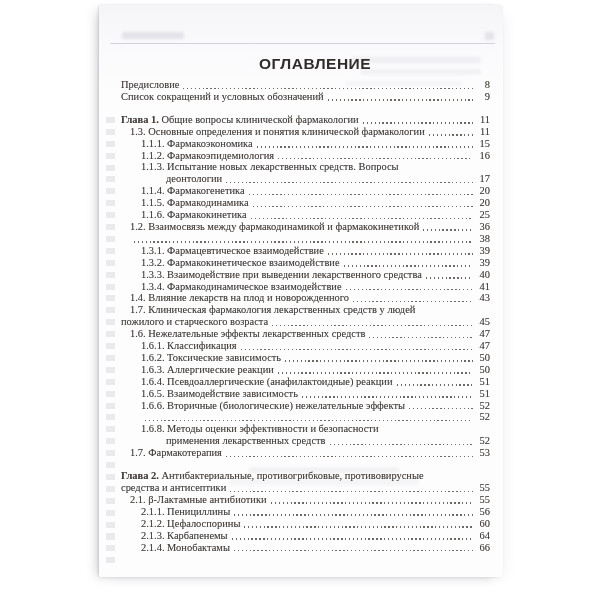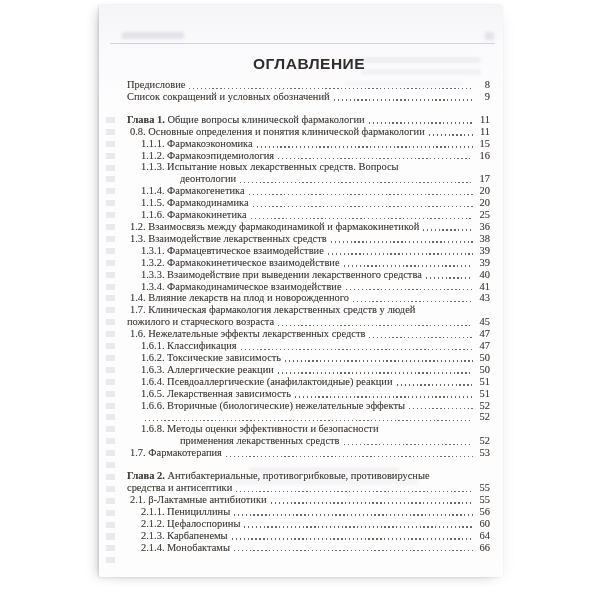--- a/index.html
+++ b/index.html
@@ -30,39 +30,39 @@
   .st-b2{left:130px;top:474px;width:190px;height:6px;opacity:.38;}
   .st-margin{
     position:absolute;left:7px;top:112px;width:9px;height:450px;
     background:repeating-linear-gradient(to bottom,
       rgba(140,142,158,.17) 0px, rgba(140,142,158,.17) 6px,
       transparent 6px, transparent 11.9px);
     filter:blur(.7px);
   }
   
   .title{
-    position:absolute;top:50px;left:8px;width:100%;margin:0;
+    position:absolute;top:50px;left:14px;width:100%;margin:0;
     text-align:center;
     font-family:"Liberation Sans", sans-serif;
     font-weight:700;font-size:15.5px;letter-spacing:.5px;
     color:#302d2b;
   }
   
   .toc{
     position:absolute;left:22px;top:74px;width:369px;
     font-size:10.45px;line-height:11.9px;color:#443f3b;
     text-shadow:0 0 .4px rgba(68,63,59,.45);
   }
   .toc-entry{margin:0;}
   .toc-entry.gap{margin-top:11px;font-family:Liberation Serif, serif;}
   .toc-line{display:flex;align-items:baseline;white-space:nowrap;}
-  .i0{margin-left:6px;}
+  .i0{margin-left:0;}
   .i9{margin-left:9px;}
   .i20{margin-left:20px;}
-  .i45{margin-left:59px;}
+  .i45{margin-left:45px;}
   .bold{font-weight:700;}
   .txt{flex:0 1 auto;}
   .leader{
     flex:1 1 8px;min-width:6px;height:1.4px;
     margin:0 3px 0 4px;align-self:flex-end;margin-bottom:2px;
     background:repeating-linear-gradient(90deg,
       #6e6862 0px,#6e6862 1.3px, transparent 1.3px, transparent 3.9px);
   }
   .pg{flex:0 0 auto;min-width:14px;text-align:right;}
 </style>
@@ -101,21 +101,21 @@
       <div class="toc-entry gap">
         <div class="toc-line i0">
           <span class="bold">Глава 1.&nbsp;</span>
           <span class="txt">Общие вопросы клинической фармакологии</span>
           <span class="leader"></span>
           <span class="pg">11</span>
         </div>
       </div>
       <div class="toc-entry">
         <div class="toc-line i9">
-          <span class="txt">0.8. Основные определения и понятия клинической фармакологии</span>
+          <span class="txt">1.3. Основные определения и понятия клинической фармакологии</span>
           <span class="leader"></span>
           <span class="pg">11</span>
         </div>
       </div>
       <div class="toc-entry">
         <div class="toc-line i20">
           <span class="txt">1.1.1. Фармакоэкономика</span>
           <span class="leader"></span>
           <span class="pg">15</span>
         </div>
@@ -160,21 +160,20 @@
       </div>
       <div class="toc-entry">
         <div class="toc-line i9">
           <span class="txt">1.2. Взаимосвязь между фармакодинамикой и фармакокинетикой</span>
           <span class="leader"></span>
           <span class="pg">36</span>
         </div>
       </div>
       <div class="toc-entry">
         <div class="toc-line i9">
-          <span class="txt">1.3. Взаимодействие лекарственных средств</span>
           <span class="leader"></span>
           <span class="pg">38</span>
         </div>
       </div>
       <div class="toc-entry">
         <div class="toc-line i20">
           <span class="txt">1.3.1. Фармацевтическое взаимодействие</span>
           <span class="leader"></span>
           <span class="pg">39</span>
         </div>
@@ -247,21 +246,21 @@
       </div>
       <div class="toc-entry">
         <div class="toc-line i20">
           <span class="txt">1.6.4. Псевдоаллергические (анафилактоидные) реакции</span>
           <span class="leader"></span>
           <span class="pg">51</span>
         </div>
       </div>
       <div class="toc-entry">
         <div class="toc-line i20">
-          <span class="txt">1.6.5. Лекарственная зависимость</span>
+          <span class="txt">1.6.5. Взаимодействие зависимость</span>
           <span class="leader"></span>
           <span class="pg">51</span>
         </div>
       </div>
       <div class="toc-entry">
         <div class="toc-line i20">
           <span class="txt">1.6.6. Вторичные (биологические) нежелательные эффекты</span>
           <span class="leader"></span>
           <span class="pg">52</span>
         </div>

